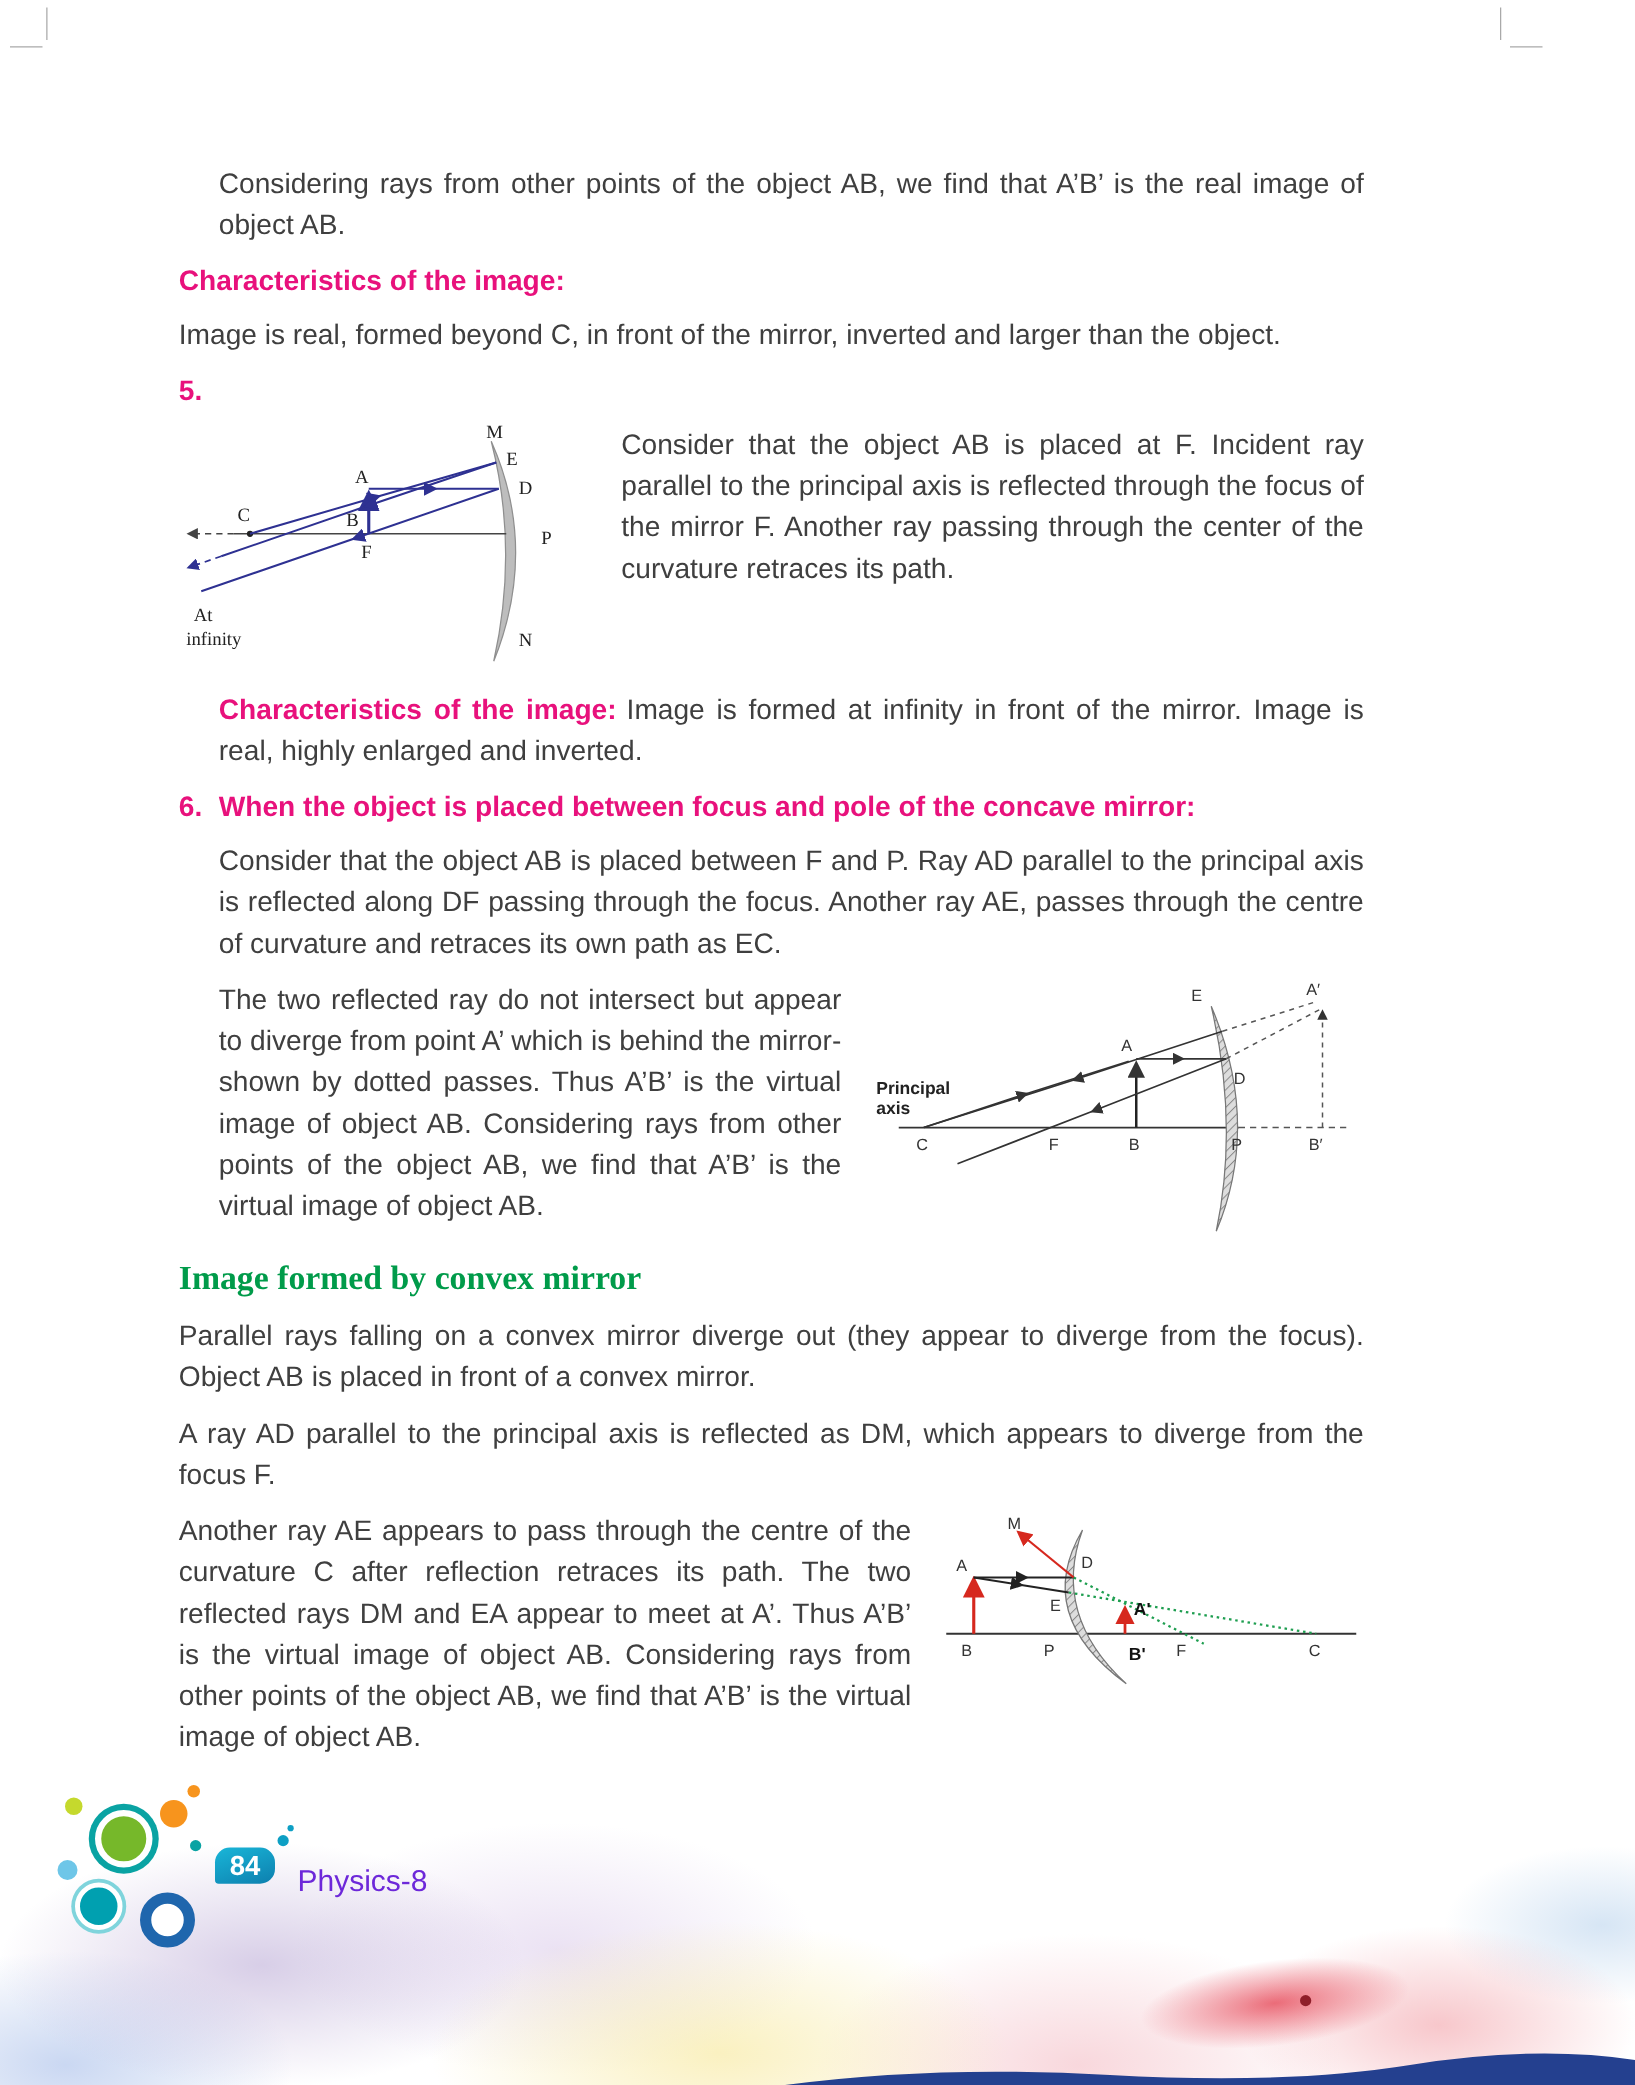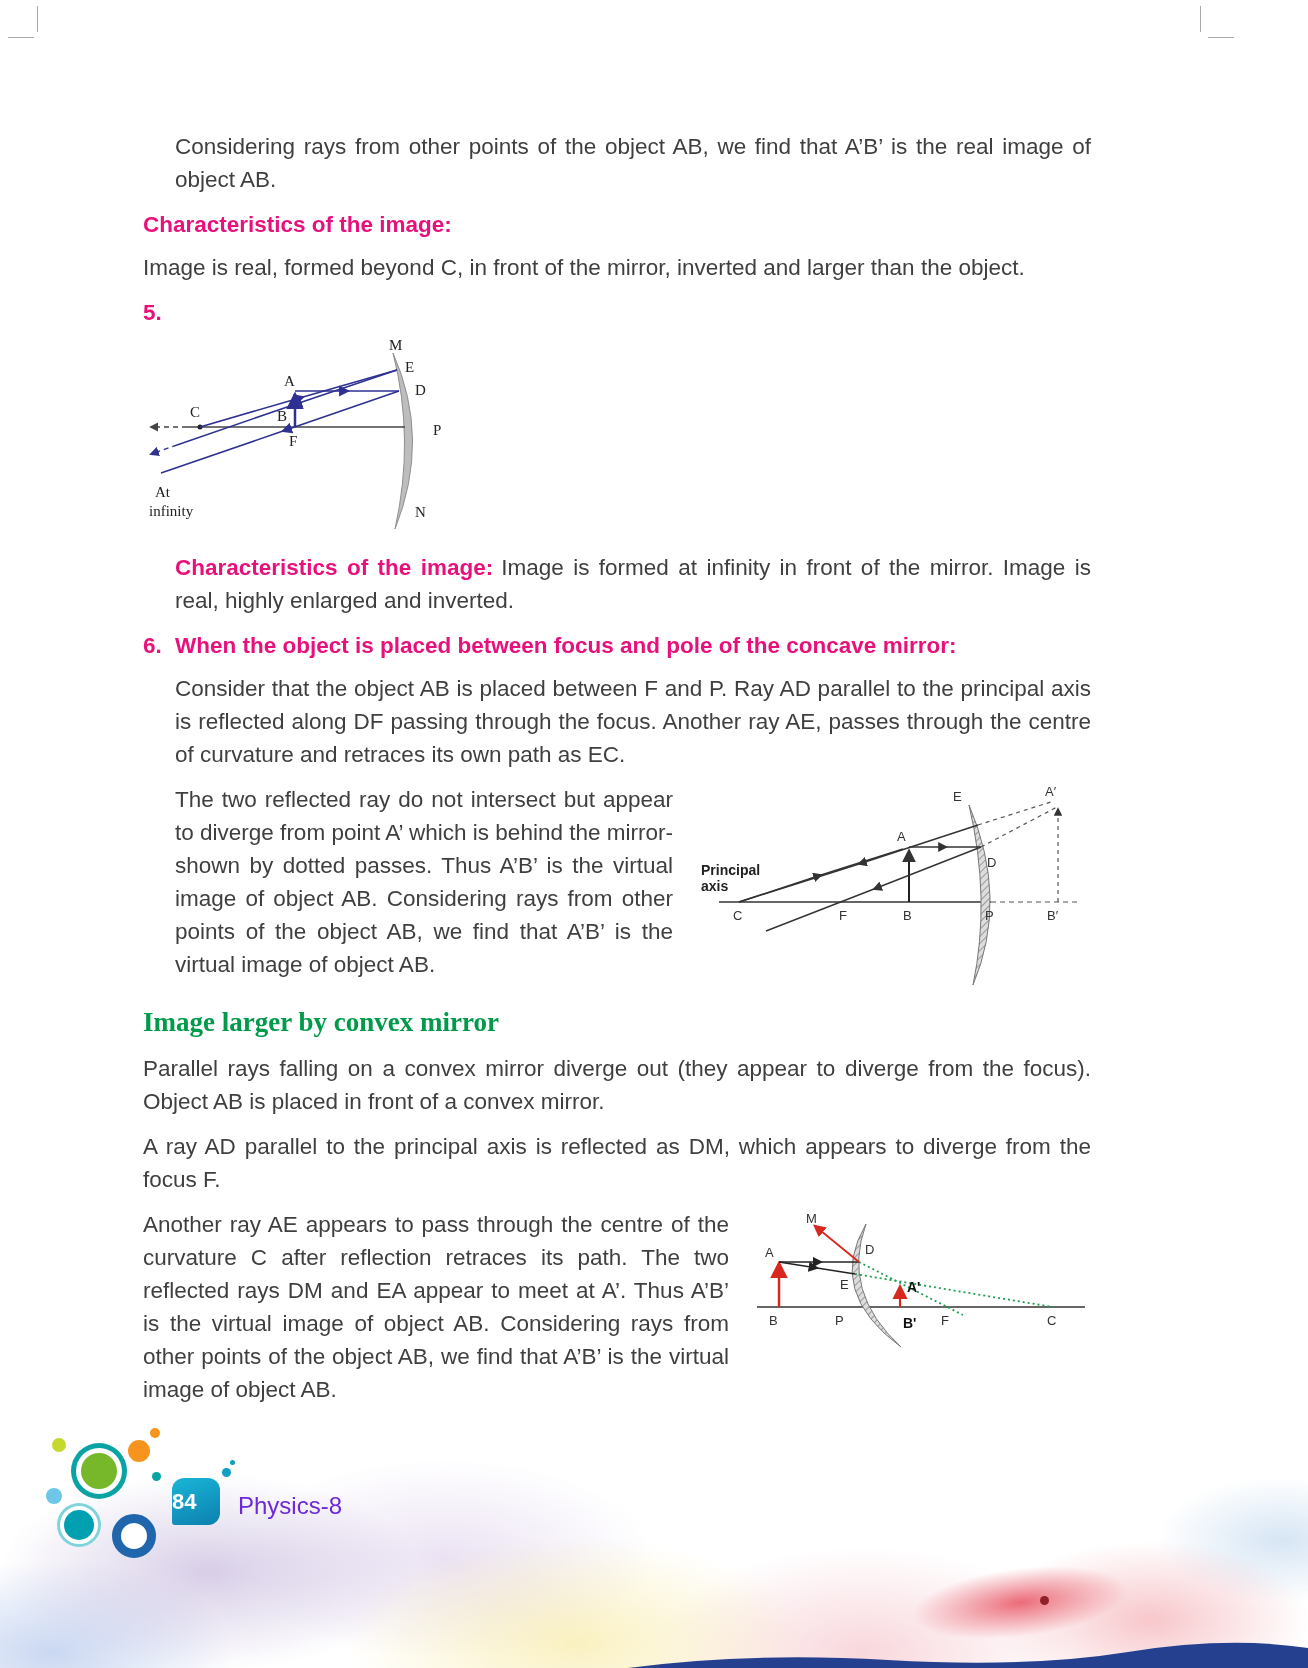--- a/index.html
+++ b/index.html
@@ -48,23 +48,23 @@
   .red-dot { position:absolute; left:1040px; top:1596px; width:9px; height:9px; border-radius:50%; background:#8f1f2a; }
   .circle { position:absolute; border-radius:50%; }
   .c-green { left:76px; top:1448px; width:46px; height:46px; background:#76b82a; border:5px solid #fff; box-shadow:0 0 0 5px #0aa3a3; }
   .c-teal  { left:60px; top:1506px; width:38px; height:38px; background:#00a0b0; border:4px solid #fff; box-shadow:0 0 0 3px #7fd4dc; }
   .c-blue  { left:112px; top:1514px; width:44px; height:44px; background:#fff; border:9px solid #1f66ad; }
   .c-orange{ left:128px; top:1440px; width:22px; height:22px; background:#f7941d; }
   .c-orange-sm { left:150px; top:1428px; width:10px; height:10px; background:#f7941d; }
   .c-lime  { left:52px; top:1438px; width:14px; height:14px; background:#c5d92d; }
   .c-lblue { left:46px; top:1488px; width:16px; height:16px; background:#6ec6e8; }
   .c-teal-sm { left:152px; top:1472px; width:9px; height:9px; background:#0aa3a3; }
-  .page-badge { position:absolute; left:172px; top:1478px; width:48px; height:47px;
+  .page-badge { position:absolute; left:172px; top:1478px; width:48px; height:29px;
     border-radius:12px 12px 12px 3px; background:linear-gradient(160deg,#19b6d8,#0d7fae);
-    display:flex; align-items:center; justify-content:flex-start;
+    display:flex; align-items:center; justify-content:center;
     color:#fff; font-size:22px; font-weight:700; }
   .badge-dot1 { position:absolute; left:222px; top:1468px; width:9px; height:9px; border-radius:50%; background:#0d9fc4; }
   .badge-dot2 { position:absolute; left:230px; top:1460px; width:5px; height:5px; border-radius:50%; background:#0d9fc4; }
   .book-label { position:absolute; left:238px; top:1492px; font-size:24px; color:#6d28d9; }
   .ribbon { position:absolute; right:0; bottom:0; }
 </style>
 </head>
 <body>
 
 <div class="page">
@@ -118,20 +118,21 @@
         <text class="figlabel" x="290" y="96">P</text>
         <text class="figlabel" x="272" y="178">N</text>
         <text class="figlabel" x="47" y="78">C</text>
         <text class="figlabel" x="134" y="82">B</text>
         <text class="figlabel" x="146" y="107">F</text>
         <text class="figlabel" x="141" y="47">A</text>
         <text class="figlabel" x="12" y="158">At</text>
         <text class="figlabel" x="6" y="177">infinity</text>
       </svg>
       <div class="texts">
+        <p class="body">Consider that the object AB is placed at F. Incident ray parallel to the principal axis is reflected through the focus of the mirror F. Another ray passing through the center of the curvature retraces its path.</p>
       </div>
     </div>
 
     <p class="body indent">
       <span class="pink-inline">Characteristics of the image:</span><span>Image is formed at infinity in front of the mirror. Image is real, highly enlarged and inverted.</span>
     </p>
 
     <div class="h-num pink">
       <span class="num">6.</span>
       <span>When the object is placed between focus and pole of the concave mirror:</span>
@@ -172,21 +173,21 @@
         <text class="figlabel2" x="294" y="141">P</text>
         <text class="figlabel2" x="356" y="141">B′</text>
         <text class="figlabel2" x="206" y="62">A</text>
         <text class="figlabel2" x="262" y="22">E</text>
         <text class="figlabel2" x="296" y="88">D</text>
         <text class="figlabel2" x="354" y="17">A′</text>
       </svg>
     </div>
 
 
-    <h2 class="green-heading">Image larger by convex mirror</h2>
+    <h2 class="green-heading">Image formed by convex mirror</h2>
 
     <p class="body">Parallel rays falling on a convex mirror diverge out (they appear to diverge from the focus). Object AB is placed in front of a convex mirror.</p>
     <p class="body">A ray AD parallel to the principal axis is reflected as DM, which appears to diverge from the focus F.</p>
 
     <div class="figrow">
       <div class="texts">
         <p class="body">Another ray AE appears to pass through the centre of the curvature C after reflection retraces its path. The two reflected rays DM and EA appear to meet at A’. Thus A’B’ is the virtual image of object AB. Considering rays from other points of the object AB, we find that A’B’ is the virtual image of object AB.</p>
       </div>
       <svg class="fig figcx" viewBox="0 0 340 150" width="340" height="150">
         <defs>

